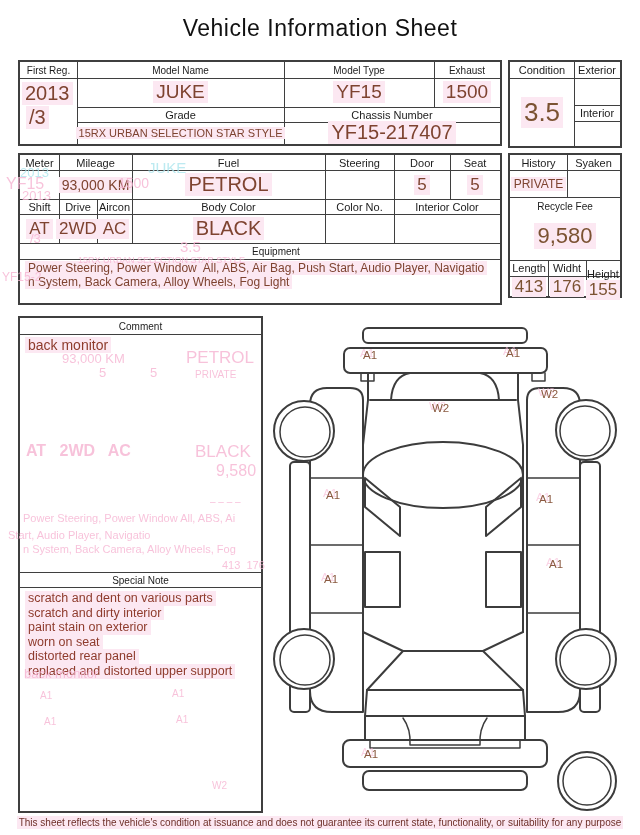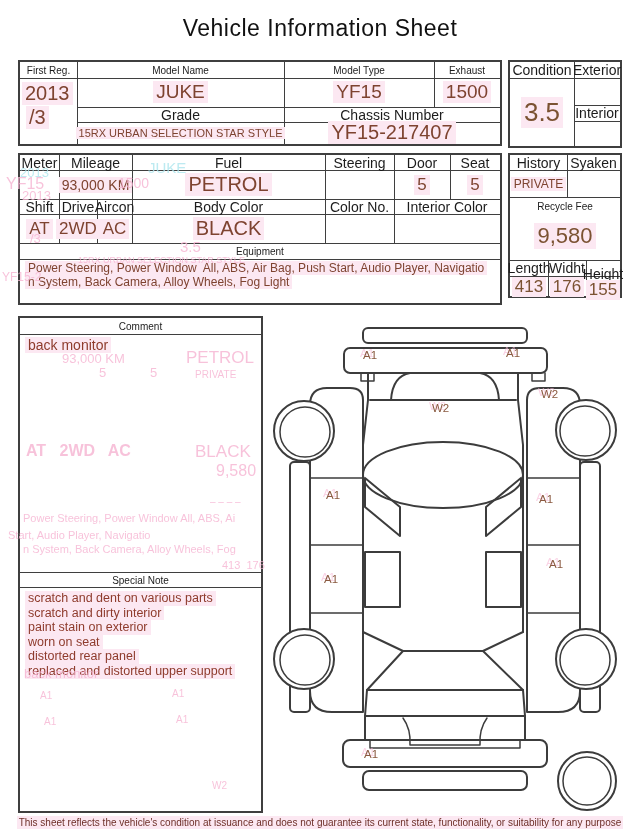--- a/index.html
+++ b/index.html
@@ -7,21 +7,21 @@
          font-family:"Liberation Sans",sans-serif;}
   .title{position:absolute;left:0;top:15px;width:100%;text-align:center;
          font-size:23px;color:#111;letter-spacing:.5px;}
   .box{position:absolute;border:2px solid var(--border);box-sizing:border-box;background:transparent;}
   .hlin{position:absolute;height:1px;background:var(--border);}
   .vlin{position:absolute;width:1px;background:var(--border);}
   .cell{position:absolute;display:flex;align-items:center;justify-content:center;
         text-align:center;box-sizing:border-box;}
   .left{justify-content:flex-start;text-align:left;}
   .bh{font-size:10px;color:#1c1c1c;}
-  .f95{font-size:14px;} .f10{font-size:10px;} .f11{font-size:11px;} .f12{font-size:12px;}
+  .f95{font-size:11px;} .f10{font-size:10px;} .f11{font-size:11px;} .f12{font-size:12px;}
   .f14{font-size:14px;} .f17{font-size:17px;} .f19{font-size:19px;} .f20{font-size:20px;}
   .f22{font-size:22px;} .f26{font-size:26px;}
   .val{color:var(--value_text);}
   .val2{color:var(--value_text2);}
   .hl-txt{background:var(--highlight);padding:0 3px;display:inline-block;white-space:pre;}
   .eq-line{position:absolute;font-size:12px;color:var(--value_text);white-space:pre;}
   .note-lines{position:absolute;left:5px;top:273px;}
   .note-line{font-size:12.5px;line-height:14.6px;color:var(--note_text);}
   .comment-text{position:absolute;left:5px;top:19px;font-size:14px;color:var(--note_text);}
   .ghost-layer{position:absolute;inset:0;pointer-events:none;}
@@ -154,21 +154,21 @@
       </div>
     <div class="cell val f17" style="left:77px;top:60px;width:35px;height:27px">
         <span class="hl-txt">AC</span>
       </div>
     <div class="cell val f20" style="left:112px;top:60px;width:193px;height:27px">
         <span class="hl-txt">BLACK</span>
       </div>
     <div class="cell val f11" style="left:305px;top:60px;width:69px;height:27px"></div>
     <div class="cell val f11" style="left:374px;top:60px;width:106px;height:27px"></div>
 
-    <div class="cell bh f10" style="left:0;top:88px;width:480px;height:16px">Equipment</div>
+    <div class="cell bh f10" style="left:16px;top:88px;width:480px;height:16px">Equipment</div>
     <div class="eq-line" style="left:5px;top:106px"><span class="hl-txt">Power Steering, Power Window  All, ABS, Air Bag, Push Start, Audio Player, Navigatio</span></div>
     <div class="eq-line" style="left:5px;top:120px"><span class="hl-txt">n System, Back Camera, Alloy Wheels, Fog Light</span></div>
   </div>
 
   <div class="box" style="left:508px;top:153px;width:114px;height:145px">
     <div class="hlin" style="left:0;top:15px;width:110px"></div>
     <div class="hlin" style="left:0;top:42px;width:110px"></div>
     <div class="hlin" style="left:0;top:105px;width:110px"></div>
     <div class="hlin" style="left:0;top:121px;width:110px"></div>
     <div class="vlin" style="left:57px;top:0;height:42px"></div>

